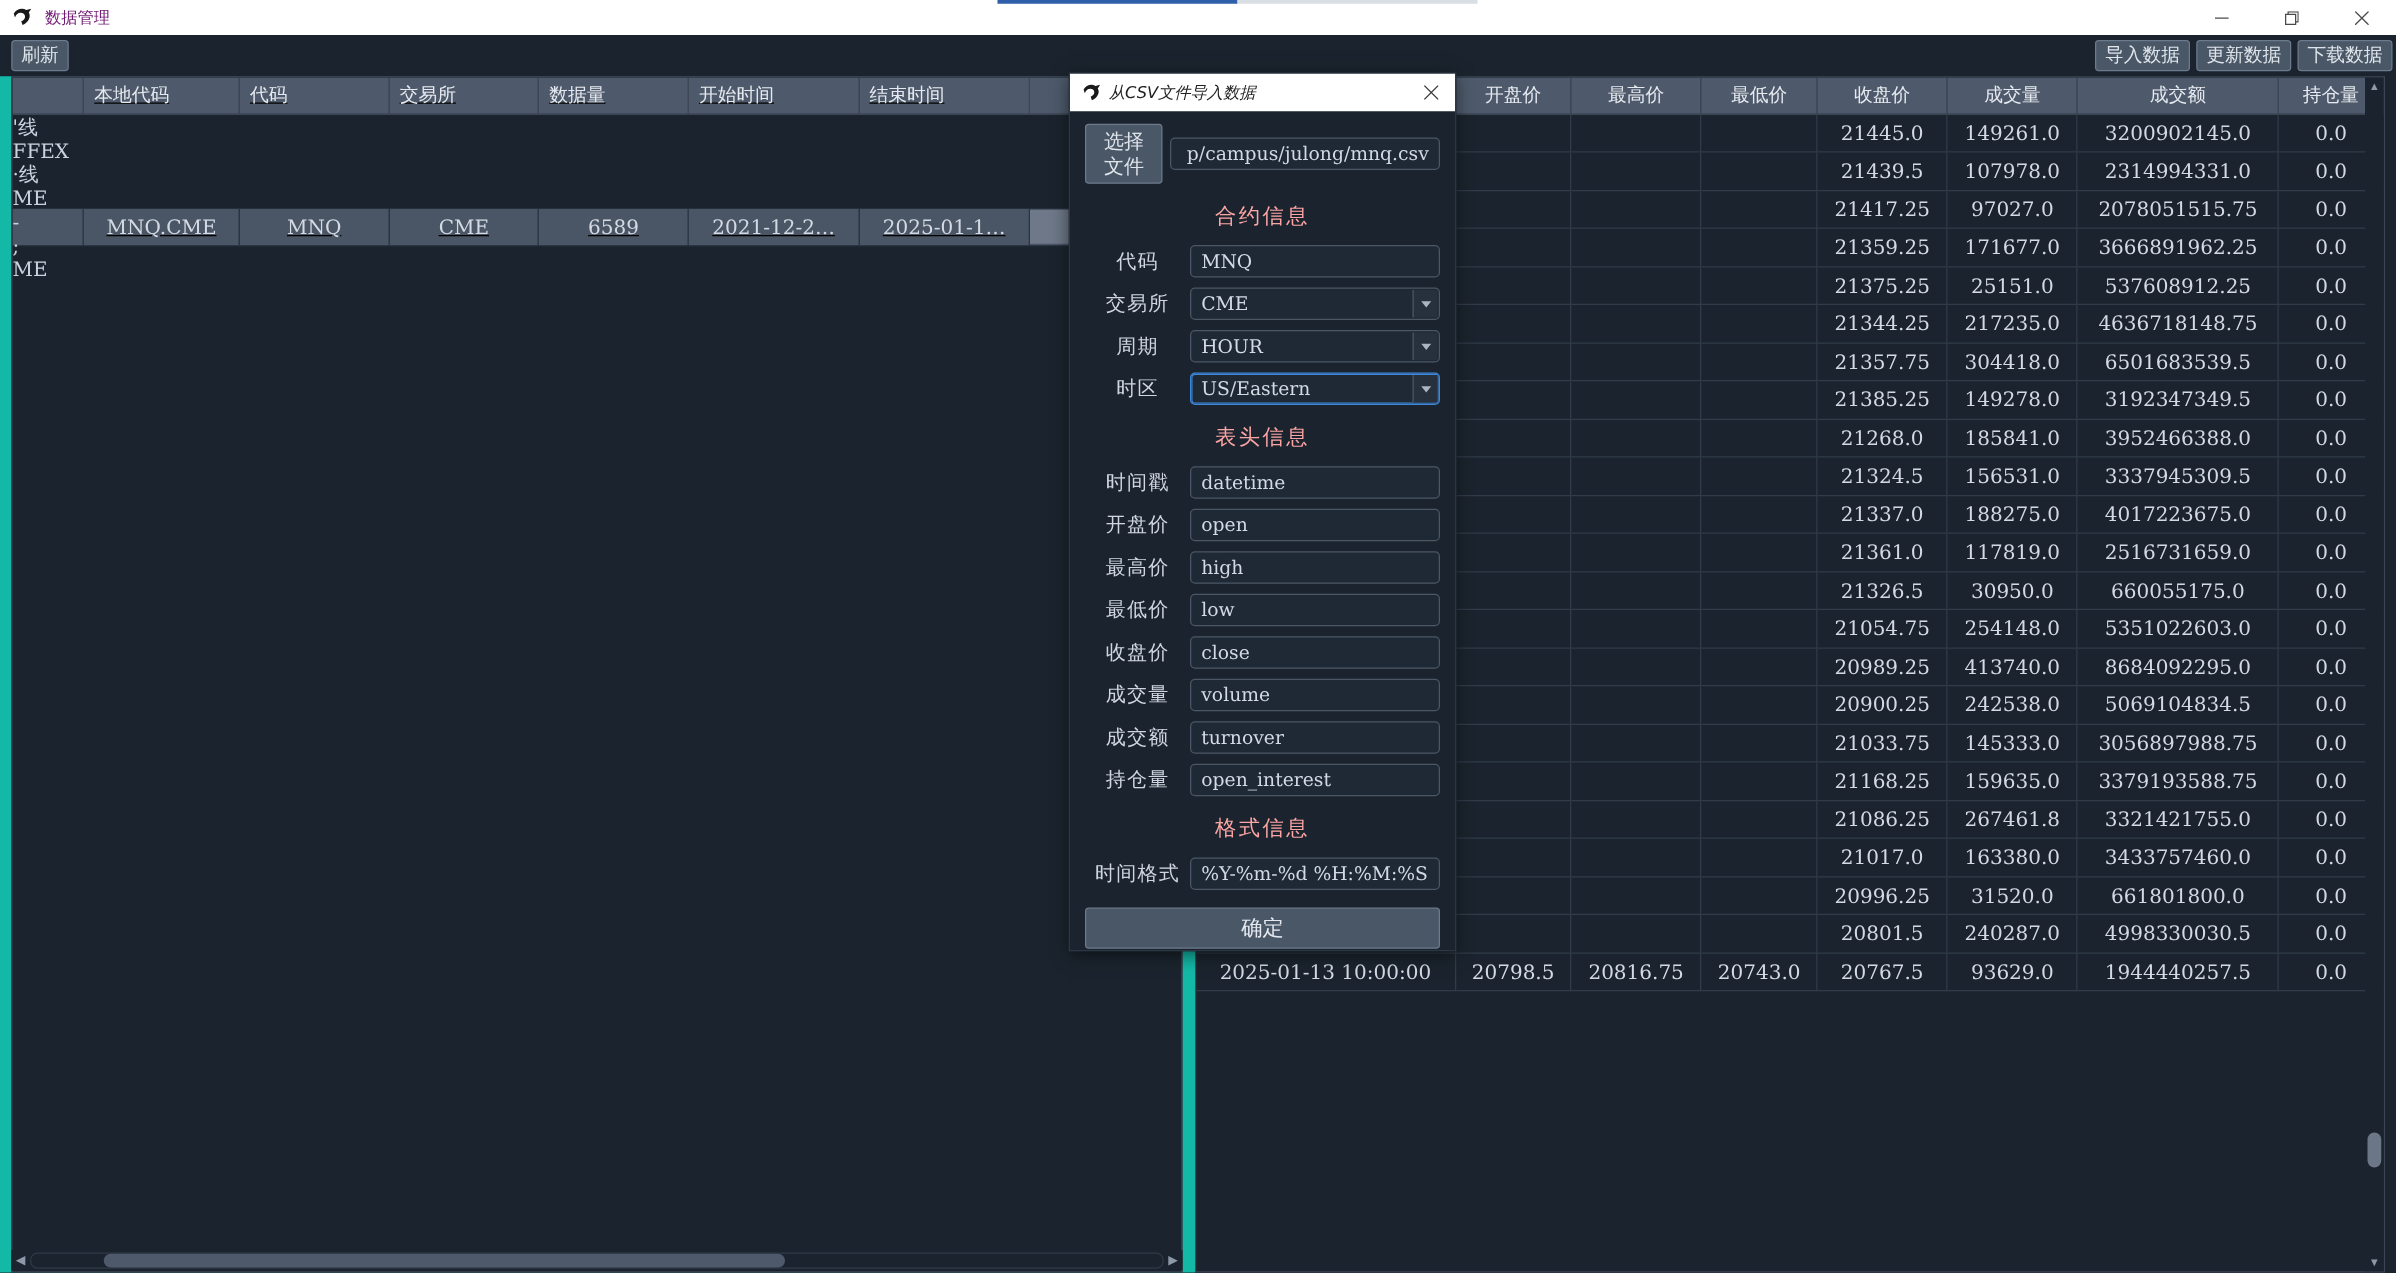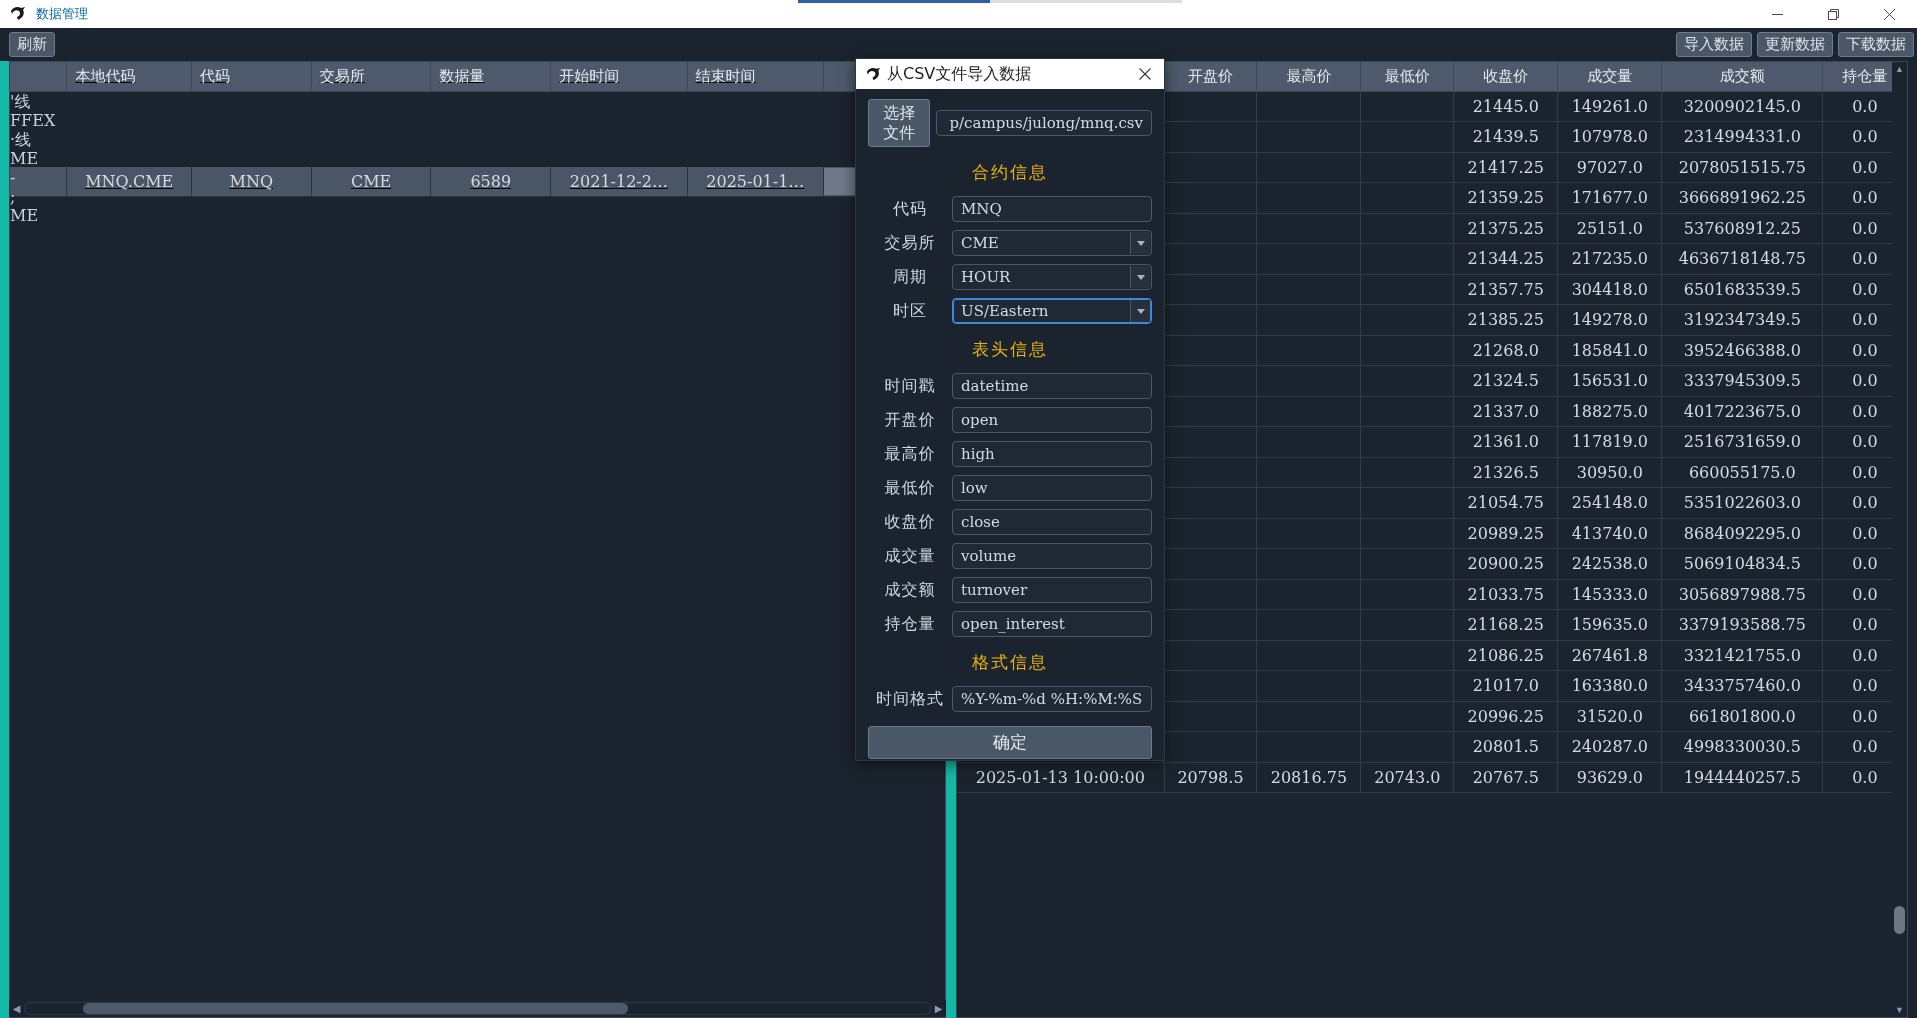--- a/index.html
+++ b/index.html
@@ -15,21 +15,21 @@
     height: 28px; width: 100%;
     background: #ffffff;
     display: flex; align-items: center;
     position: relative;
   }
   #titlebar .app-icon {
     width: 20px; height: 20px; margin-left: 8px; margin-right: 8px;
     display: flex; align-items: center; justify-content: center;
   }
   #titlebar .title-text {
-    font-size: 13px; color: #0369a1;
+    font-size: 13px; color: #701a75;
     font-family: "DejaVu Sans", sans-serif;
   }
   #titlebar .accent-strip {
     position: absolute; left: 798px; top: 0; width: 192px; height: 3px;
     background: #2f5fa8;
   }
   #titlebar .accent-strip2 {
     position: absolute; left: 990px; top: 0; width: 192px; height: 3px;
     background: #d9dee5;
   }
@@ -207,22 +207,23 @@
   }
   #dialog-titlebar {
     height: 30px; background: #ffffff;
     display: flex; align-items: center; position: relative;
   }
   #dialog-titlebar .dlg-icon {
     width: 18px; height: 18px; margin: 0 5px 0 8px;
     display: flex; align-items: center; justify-content: center;
   }
   #dialog-titlebar .dlg-title {
-    font-size: 16px; color: #1f1f1f;
+    font-size: 13px; color: #1f1f1f;
     font-family: "DejaVu Sans", sans-serif;
+    font-style: italic;
   }
   #dialog-close {
     margin-left: auto; width: 38px; height: 30px;
     display: flex; align-items: center; justify-content: center;
     color: #3a3a3a; cursor: pointer;
   }
   #dialog-body { padding: 10px 12px 0 12px; }
 
   .row {
     display: flex; align-items: center;
@@ -257,21 +258,21 @@
     display: flex; align-items: center; justify-content: center;
   }
   .combo .arrowbox .cdown {
     width: 0; height: 0;
     border-left: 4px solid transparent;
     border-right: 4px solid transparent;
     border-top: 5px solid #aab4c2;
   }
   .section-title {
     text-align: center;
-    color: #eab308;
+    color: #fca5a5;
     font-size: 17px;
     font-family: "DejaVu Sans", sans-serif;
     letter-spacing: 2px;
     margin: 14px 0 12px 0;
   }
   .filerow { display: flex; align-items: center; gap: 6px; margin-bottom: 4px; }
   #choose-file-btn { font-size: 16px; padding: 3px 8px; }
   #filepath-field { flex: 1; padding-left: 12px; }
   #confirm-btn {
     display: block; width: 100%;

